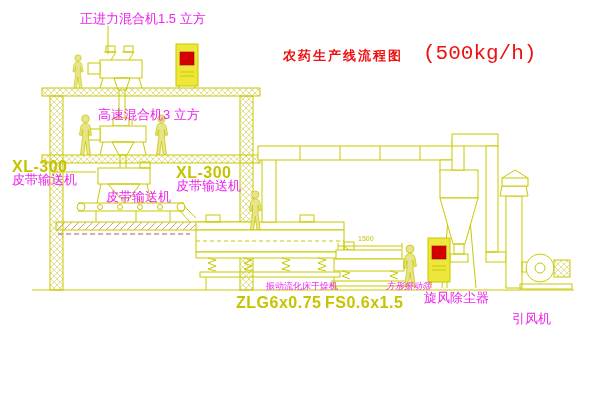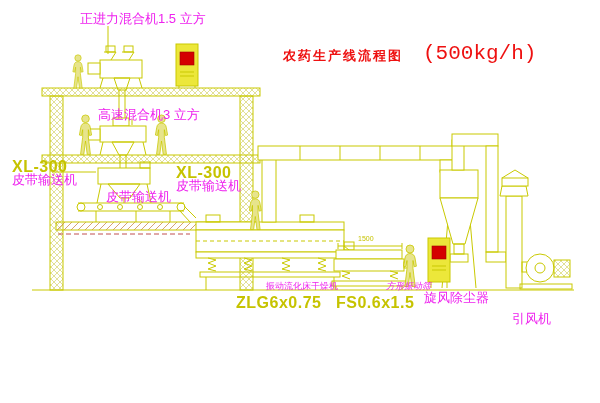--- a/index.html
+++ b/index.html
@@ -214,19 +214,19 @@
 
   <span class="label y" style="left:176px;top:164px;">XL-300</span>
   <span class="label m" style="left:176px;top:179px;">皮带输送机</span>
 
   <span class="label m" style="left:106px;top:190px;">皮带输送机</span>
 
   <span class="label m m9" style="left:222px;top:282px;">振动流化床干燥机</span>
   <span class="label y" style="left:236px;top:294px;">ZLG6x0.75</span>
 
   <span class="label m m9" style="left:342px;top:282px;font-style:italic;">方形振动筛</span>
-  <span class="label y" style="left:336px;top:294px;">FS0.6x1.5</span>
+  <span class="label y" style="left:325px;top:294px;">FS0.6x1.5</span>
 
   <span class="label m" style="left:424px;top:291px;">旋风除尘器</span>
   <span class="label m" style="left:512px;top:312px;">引风机</span>
 
   <span class="label dim" style="left:358px;top:235px;">1500</span>
 </div>
 
 </body></html>

